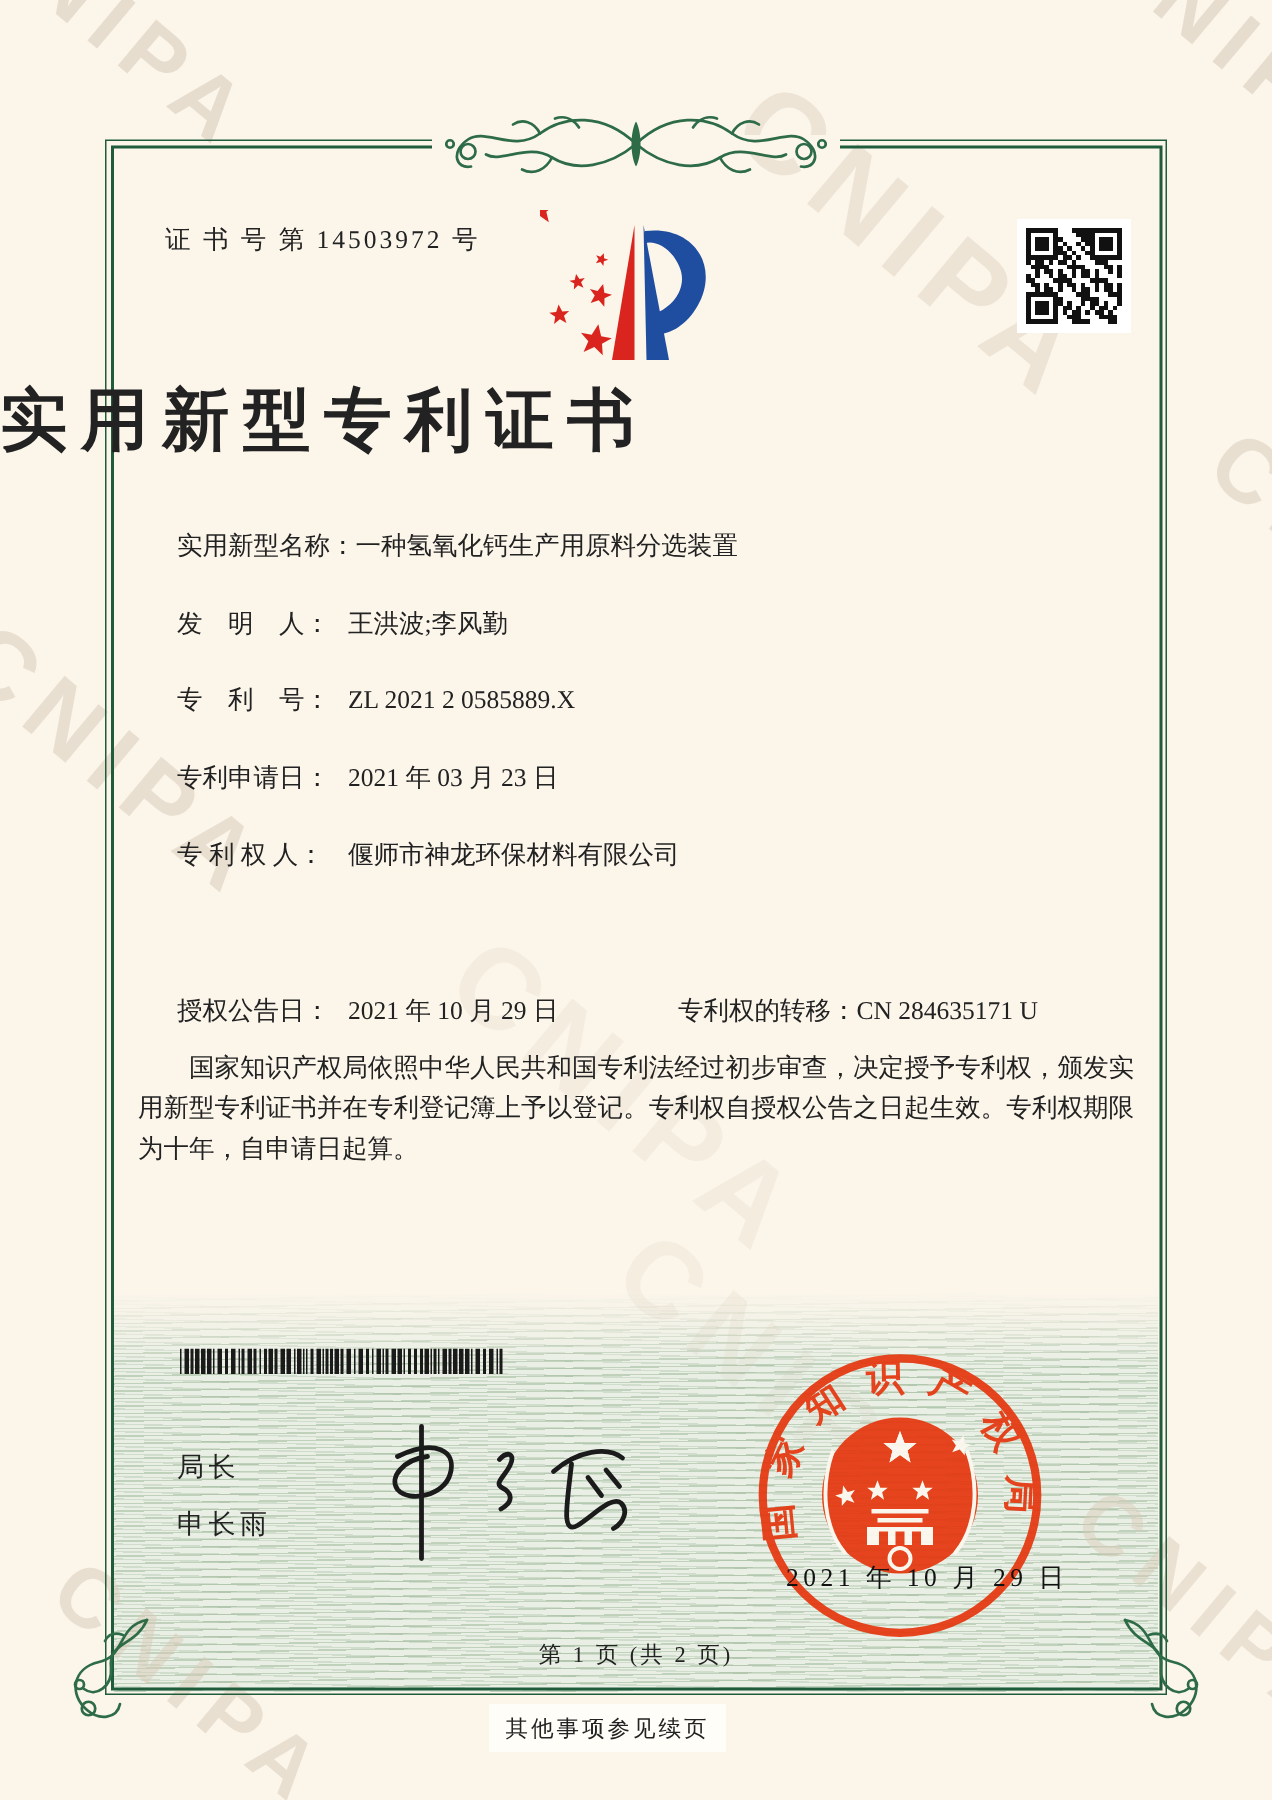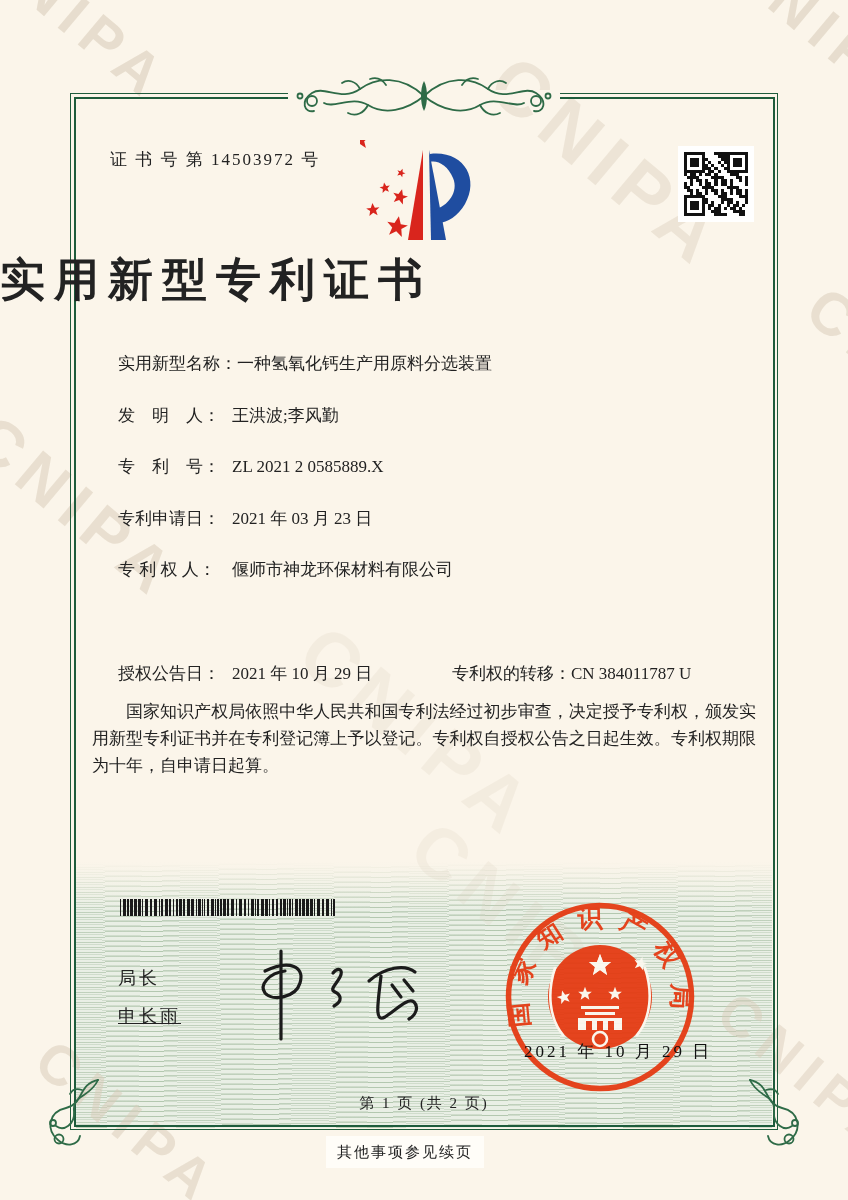--- a/index.html
+++ b/index.html
@@ -372,21 +372,21 @@
     <span class="lbl">专　利　号：</span><span>ZL 2021 2 0585889.X</span>
   </div>
   <div class="abs row" style="top:507px;">
     <span class="lbl">专利申请日：</span><span>2021 年 03 月 23 日</span>
   </div>
   <div class="abs row" style="top:558px;">
     <span class="lbl">专 利 权 人：</span><span>偃师市神龙环保材料有限公司</span>
   </div>
   <div class="abs row" style="top:662px;">
     <span class="lbl">授权公告日：</span><span>2021 年 10 月 29 日</span>
-    <span class="grant2"><span>专利权的转移：</span><span>CN 384011787 U</span></span>
+    <span class="grant2"><span>专利权的转移：</span><span>CN 284635171 U</span></span>
   </div>
 
   <div class="abs bodytext">
     <p>国家知识产权局依照中华人民共和国专利法经过初步审查，决定授予专利权，颁发实用新型专利证书并在专利登记簿上予以登记。专利权自授权公告之日起生效。专利权期限为十年，自申请日起算。</p>
   </div>
 
   <div class="abs barcode" id="barcode">
       <span style="display: inline-block; width: 1px; margin-right: 2px; background: rgb(26, 26, 26);"></span>
       <span style="display: inline-block; width: 3px; margin-right: 1px; background: rgb(26, 26, 26);"></span>
       <span style="display: inline-block; width: 2px; margin-right: 1px; background: rgb(26, 26, 26);"></span>
@@ -443,21 +443,21 @@
       <span style="display: inline-block; width: 3px; margin-right: 1px; background: rgb(26, 26, 26);"></span>
       <span style="display: inline-block; width: 1px; margin-right: 2px; background: rgb(26, 26, 26);"></span>
       <span style="display: inline-block; width: 3px; margin-right: 2px; background: rgb(26, 26, 26);"></span>
       <span style="display: inline-block; width: 2px; margin-right: 2px; background: rgb(26, 26, 26);"></span>
       <span style="display: inline-block; width: 3px; margin-right: 2px; background: rgb(26, 26, 26);"></span>
       <span style="display: inline-block; width: 1px; margin-right: 1px; background: rgb(26, 26, 26);"></span>
       <span style="display: inline-block; width: 2px; margin-right: 2px; background: rgb(26, 26, 26);"></span>
     </div>
 
   <div class="abs officer" style="top:966px;">局长</div>
-  <div class="abs officer" style="top:1004px;text-decoration:underline;">申长雨</div>
+  <div class="abs officer" style="top:1004px;">申长雨</div>
 
   <svg class="abs" style="left:235px;top:945px;" width="210" height="100" viewBox="0 0 210 100">
     <g stroke="#1b1b1b" fill="none" stroke-width="3.2" stroke-linecap="round" stroke-linejoin="round">
       <path d="M30,26 C55,14 70,22 65,38 C61,52 38,57 30,48 C24,40 34,28 50,26"></path>
       <path d="M46,6 L46,94"></path>
       <path d="M98,28 C103,22 109,24 105,32 C101,40 94,44 100,47 C106,50 108,56 99,61"></path>
       <path d="M134,36 C150,22 170,19 180,27"></path>
       <path d="M146,31 C143,58 139,78 150,72 C161,65 173,52 179,57 C184,62 181,70 174,74"></path>
       <path d="M157,40 L166,52"></path>
       <path d="M169,35 L178,46"></path>

